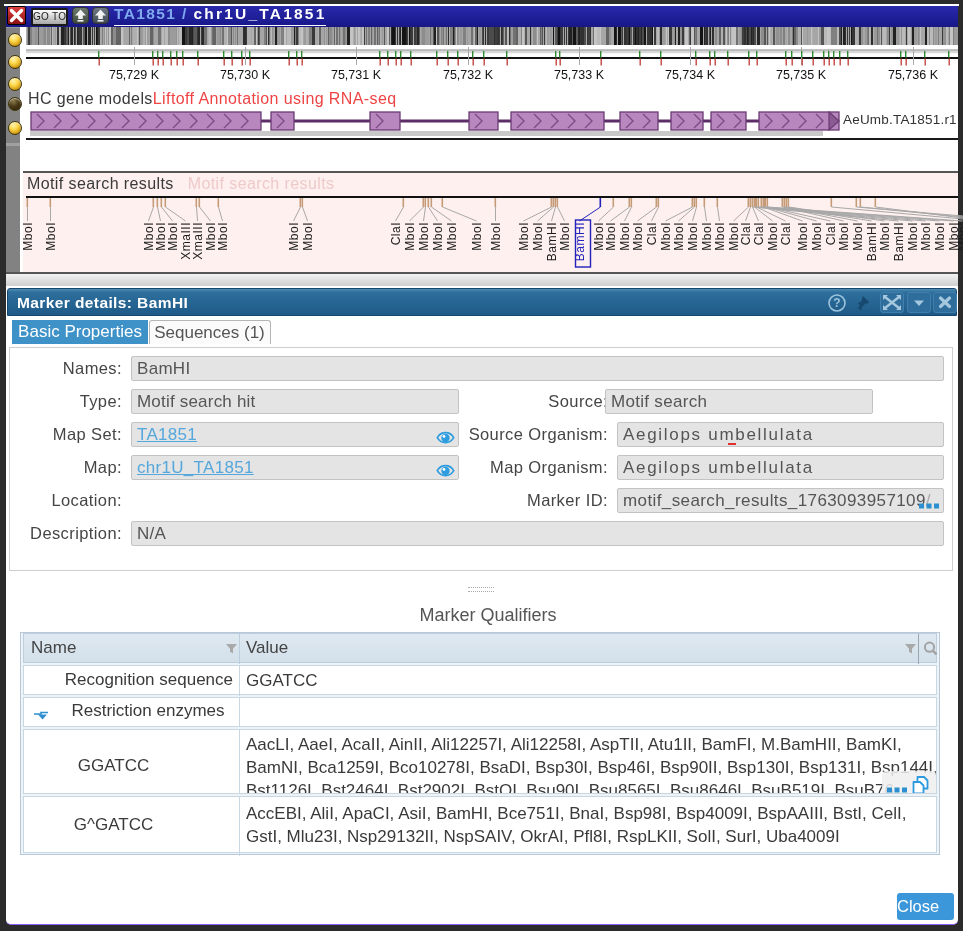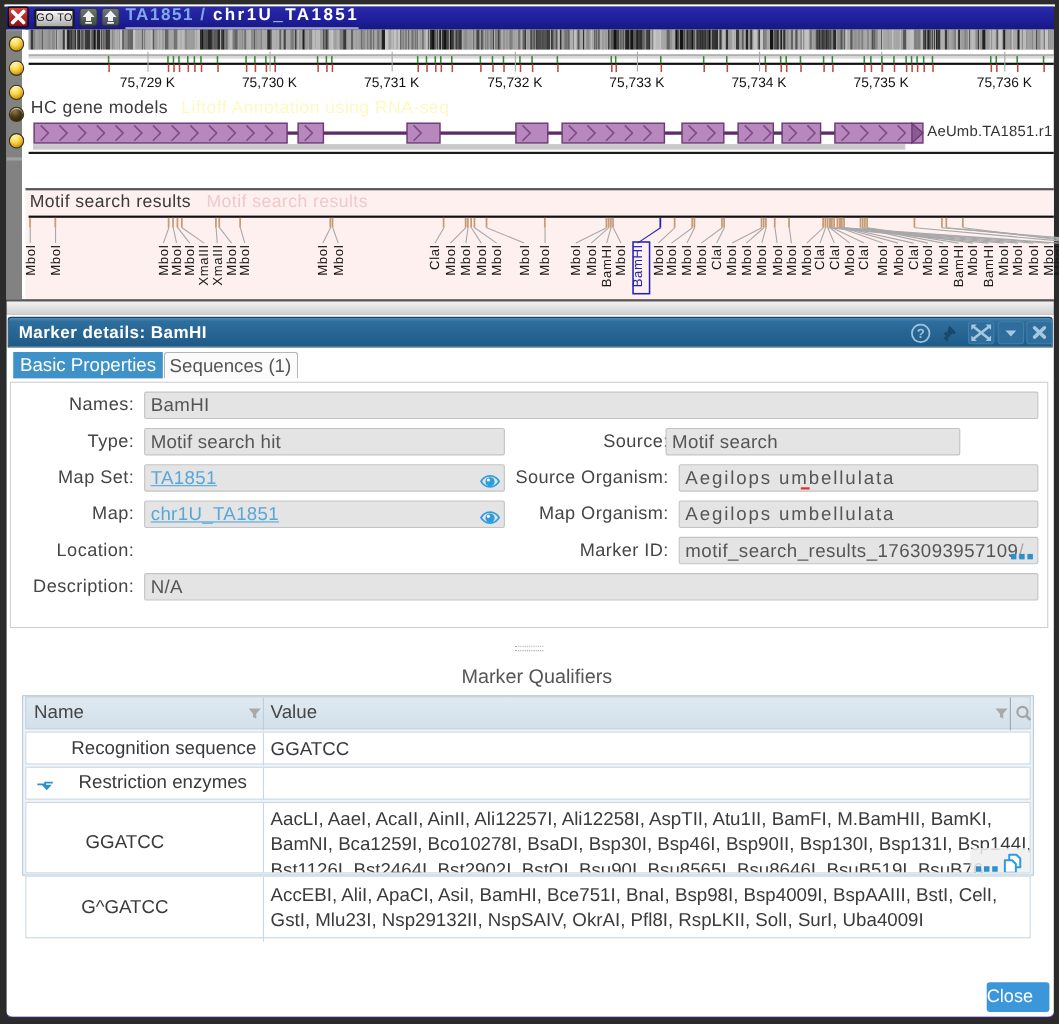--- a/index.html
+++ b/index.html
@@ -13,21 +13,21 @@
 #up1 { left:72px; background:linear-gradient(#6d796d,#414c41); }
 #up2 { left:92px; background:linear-gradient(#6d7883,#414c57); }
 #topname { left:114px; top:5px; font-size:15.5px; font-weight:bold; color:#fff; letter-spacing:1.4px; border-bottom:1.5px solid #fff; padding-bottom:2px; }
 #topname .blue { color:#7fa8ee; }
 #trackbg { left:6px; top:27px; width:952px; height:246px; background:#fff; }
 #gutter { left:6px; top:27px; width:13.5px; height:245px; background:#828282; border-top:1px solid #999; }
 #gutterline { left:19.5px; top:27px; width:3px; height:245px; background:#fff; }
 .ybtn { left:8px; width:14px; height:14px; border-radius:50%; border:1.5px solid #3f3508; background:radial-gradient(circle at 38% 28%, #fff4b0 0%, #ffd94e 35%, #dca81c 65%, #8a6206 100%); box-shadow:inset 0 1px 1px rgba(255,255,255,0.7); }
 .ybtn.dark { background:radial-gradient(circle at 38% 28%, #8a7a4a 0%, #4a3a16 45%, #241a06 100%); }
 #genehdr { left:28px; top:90px; font-size:16px; color:#3a3a3a; letter-spacing:0.4px; }
-#genehdr span { color:#fef9c3; margin-left:12px; }
+#genehdr span { color:#ef4444; }
 #genelabel { left:843px; top:112px; font-size:13.5px; color:#333; letter-spacing:0.2px; }
 #graybar { left:30px; top:131px; width:793px; height:5px; background:#c9c9c9; }
 #geneline { left:26px; top:138px; width:932px; height:1.5px; background:#1a1a1a; }
 #motif { left:22.5px; top:171px; width:935.5px; height:102px; background:#fdf0ee; border-top:2px solid #555; }
 #motifhdr { left:27px; top:175px; font-size:16px; color:#3a3a3a; letter-spacing:0.4px; }
 #motifhdr span { color:#eecaca; margin-left:14px; }
 #botline { left:6px; top:272px; width:952px; height:1.5px; background:#555; }
 #graystrip { left:6px; top:273.5px; width:952px; height:12.5px; background:linear-gradient(#f2f2f2,#cfcfcf); }
 #dialog { left:6px; top:286px; width:952px; height:639px; background:#fff; border-radius:0 0 5px 5px; border-bottom:1px solid #8b5cf6; font-size:16.5px; }
 #dtitle { position:absolute; left:1px; top:1.5px; width:950px; height:28px; background:linear-gradient(#4f8cb4 0%, #2e6f9d 12%, #1e5a87 100%); border-radius:3px 3px 0 0; border:1px solid #16466b; }
@@ -37,21 +37,21 @@
 .tab { position:absolute; top:34px; height:24px; font-size:17px; line-height:23px; }
 #tab1 { left:6px; width:136px; background:#3e92c8; color:#fff; text-align:center; }
 #tab2 { left:142.5px; width:122px; background:#fbfbfb; color:#555; border:1px solid #b5b5b5; border-bottom:none; border-radius:3px 3px 0 0; text-align:center; }
 #panel { position:absolute; left:3px; top:61px; width:944px; height:224px; border:1px solid #cfcfcf; background:#fff; }
 .flabel { position:absolute; font-size:16.5px; color:#454545; text-align:right; letter-spacing:0.4px; }
 .field { position:absolute; height:25px; background:#e4e4e4; border:1px solid #c3c3c3; border-radius:2px; font-size:17px; color:#555; line-height:23px; padding-left:5px; letter-spacing:0.3px; white-space:nowrap; overflow:hidden; }
 .field a { color:#55a7dc; text-decoration:underline; }
 .eye { position:absolute; top:5px; }
 #splitgrip { position:absolute; left:462px; top:301px; width:26px; height:5px; border-top:1.5px dotted #aaa; border-bottom:1.5px dotted #aaa; }
 #mqtitle { position:absolute; left:6px; top:319px; width:952px; text-align:center; font-size:18px; color:#555; }
-#mqtable { position:absolute; left:14px; top:346px; width:920px; height:164px; border:1px solid #b7c9d8; background:#eef3f8; }
+#mqtable { position:absolute; left:14px; top:346px; width:920px; height:223px; border:1px solid #b7c9d8; background:#eef3f8; }
 .trow { position:absolute; left:2px; width:914px; background:#fff; border:1px solid #c9d7e3; }
 .tname { position:absolute; left:0; width:215px; font-size:17px; color:#3a3a3a; }
 .tval { position:absolute; left:215px; width:697px; overflow:hidden; font-size:17px; color:#3a3a3a; border-left:1px solid #c9d7e3; padding:4px 8px 0 6px; line-height:22.8px; }
 .nw { white-space:nowrap; }
 #thead { background:linear-gradient(#dfe9f1,#d3e0ea); border:1px solid #bccedd; font-size:17px; color:#444; }
 #close { position:absolute; left:891px; top:607px; width:57px; height:27px; background:#3b97da; border-radius:3px; color:#fff; font-size:16.5px; text-align:left; line-height:26px; }
 </style></head>
 <body>
 <div class="abs" id="whiteline"></div>
 <div class="abs" id="titlebar"></div>

